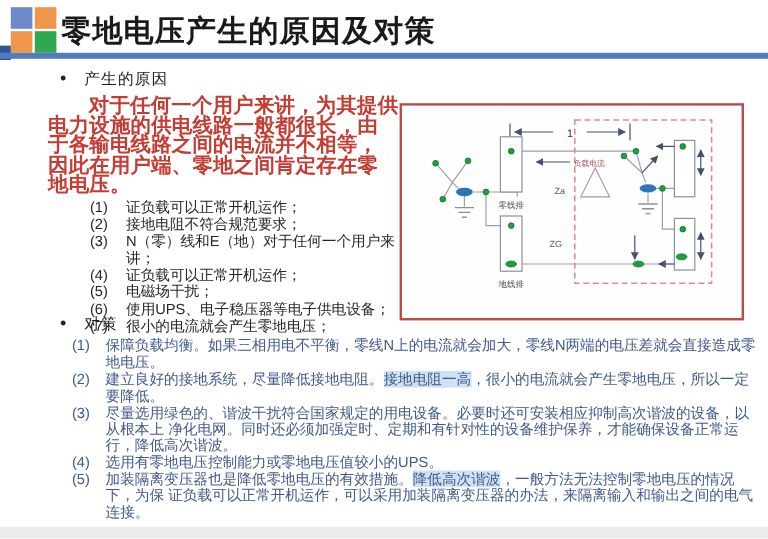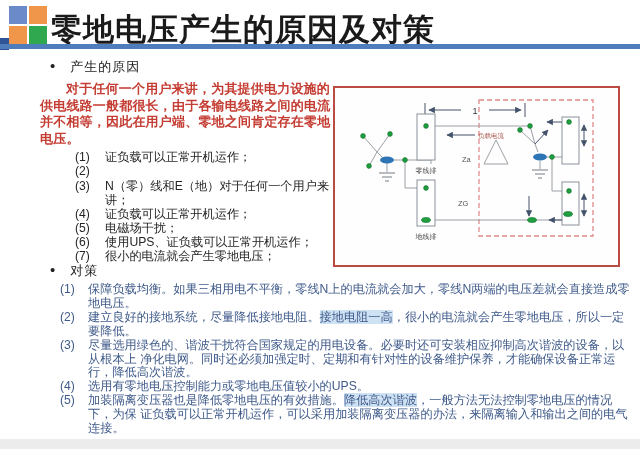--- a/index.html
+++ b/index.html
@@ -4,34 +4,34 @@
 <style>
   html,body{margin:0;padding:0;background:#fff;}
   .slide{position:relative;width:640px;height:449px;background:#ffffff;overflow:hidden;
          font-family:"Liberation Sans","DejaVu Sans",sans-serif;}
 
   
   .logo{position:absolute;left:9px;top:6px;width:38px;height:38px;
         display:grid;grid-template-columns:1fr 1fr;grid-template-rows:1fr 1fr;gap:2px;}
   .logo .sq1{background:#6b8ac9;} .logo .sq2{background:#f0964b;}
   .logo .sq3{background:#f0964b;} .logo .sq4{background:#2fa84f;}
-  .title{position:absolute;left:51px;top:9px;font-size:31px;font-weight:bold;color:#1a1a1a;
+  .title{position:absolute;left:51px;top:9px;font-size:25px;font-weight:bold;color:#1a1a1a;
          letter-spacing:1px;white-space:nowrap;}
   .rule{position:absolute;left:0;top:44px;width:640px;height:5px;background:#4f7cba;}
   .rule-cap{position:absolute;left:0;top:38px;width:9px;height:12px;background:#2f5597;}
 
   
   .sec-causes{position:absolute;left:0;top:57px;width:336px;}
   .sec-cm{position:absolute;left:0;top:261px;width:638px;}
   .hrow{display:flex;align-items:baseline;padding-left:50px;}
   .bullet{font-size:15px;color:#222;margin-right:15px;}
   .hd{font-size:13px;color:#1c1c1c;letter-spacing:1px;}
 
   
-  .intro{margin:5px 4px 0 40px;font-size:13px;line-height:16.6px;color:#c43c32;
+  .intro{margin:5px 4px 0 40px;font-size:17px;line-height:16.6px;color:#c43c32;
          font-weight:bold;text-indent:2em;letter-spacing:0.2px;}
 
   
   .list{margin-top:3px;}
   .causes-list{margin-left:75px;font-size:12.2px;line-height:14.1px;color:#262626;}
   .cm-list{margin-left:60px;margin-right:6px;font-size:12.2px;line-height:13.9px;color:#3f5a8a;}
   .li{display:flex;}
   .li .num{flex:0 0 28px;white-space:nowrap;}
   .li .txt{flex:1;}
   .causes-list .li .num{flex:0 0 30px;}
@@ -65,36 +65,37 @@
       <span class="hd">产生的原因</span>
     </div>
     <p class="intro">对于任何一个用户来讲，为其提供电力设施的供电线路一般都很长，由于各输电线路之间的电流并不相等，因此在用户端、零地之间肯定存在零地电压。</p>
     <div class="list causes-list" id="causes-list">
         <div class="li">
           <span class="num">(1)</span>
           <span class="txt">证负载可以正常开机运作；</span>
         </div>
         <div class="li">
           <span class="num">(2)</span>
+          <span class="txt">接地电阻不符合规范要求；</span>
         </div>
         <div class="li">
           <span class="num">(3)</span>
           <span class="txt">N（零）线和E（地）对于任何一个用户来讲；</span>
         </div>
         <div class="li">
           <span class="num">(4)</span>
           <span class="txt">证负载可以正常开机运作；</span>
         </div>
         <div class="li">
           <span class="num">(5)</span>
           <span class="txt">电磁场干扰；</span>
         </div>
         <div class="li">
           <span class="num">(6)</span>
-          <span class="txt">使用UPS、证负载可以正常开机运作；</span>
+          <span class="txt">使用UPS、电子稳压器等电子供电设备；</span>
         </div>
         <div class="li">
           <span class="num">(7)</span>
           <span class="txt">很小的电流就会产生零地电压；</span>
         </div>
       </div>
   </div>
 
   <div class="diagram">
     <svg width="279" height="173" viewBox="0 0 279 173">

